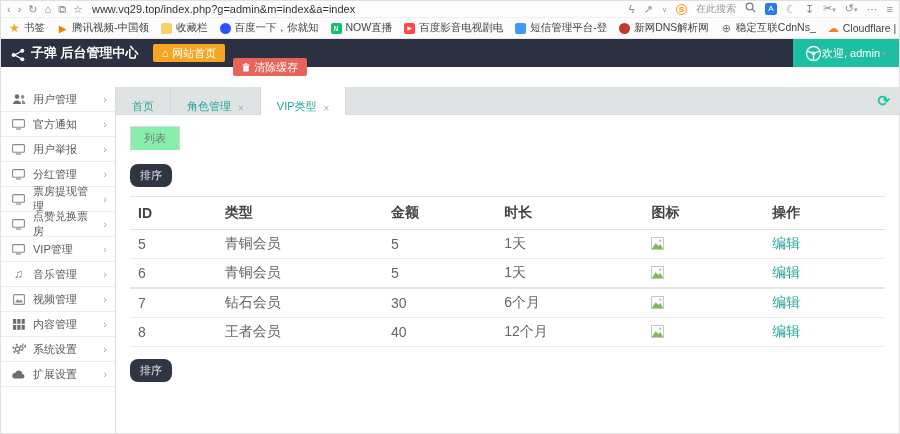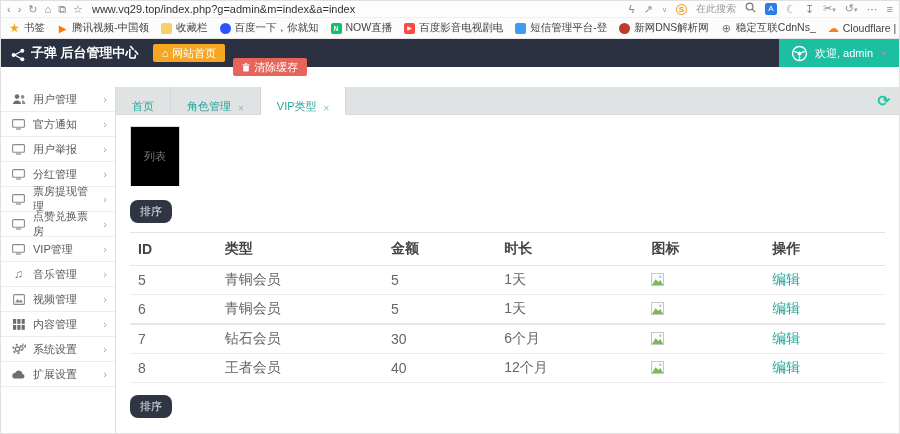--- a/index.html
+++ b/index.html
@@ -39,21 +39,21 @@
   .bmi-cf { color:#f38020; font-size:11px; background:none; }
 
   
   .admin-header { height:28px; background:#2b3140; display:flex; align-items:center; padding-left:10px; }
   .logo-wrap { display:flex; align-items:flex-end; gap:6px; color:#fff; font-size:13px; font-weight:bold; }
   .hdr-btn { height:18px; display:flex; align-items:center; gap:4px; padding:0 9px; border:none;
     border-radius:2px; color:#fff; font-size:11px; cursor:pointer; font-family:inherit; }
   .hdr-btn.home { background:#f5a623; margin-left:14px; }
   .hdr-btn.cache { background:#e7645b; margin-left:8px;margin-top:28px; }
   .welcome-block { margin-left:auto; height:28px; background:#1dbfa3; display:flex; align-items:center;
-    gap:7px; padding:0 12px; color:#fff; font-size:11px; min-width:98px; cursor:pointer; }
+    gap:0; padding:0 12px; color:#fff; font-size:11px; min-width:98px; cursor:pointer; }
 
   
   .body-row { display:flex; height:368px;margin-top:20px; }
   .sidebar { width:115px; flex:0 0 115px; background:#fff; border-right:1px solid #dcdcdc; }
   .side-item { height:25px; display:flex; align-items:center; gap:7px; padding:0 8px 0 10px;
     border-bottom:1px solid #ededed; color:#585858; font-size:11px; cursor:pointer; }
   .side-ico { width:15px; display:inline-flex; justify-content:center; color:#7a7a7a; flex:0 0 15px; }
   .side-ico svg { display:block; }
   .mus { font-size:12px; color:#7a7a7a; font-style:normal; }
   .chev { margin-left:auto; color:#a9a9a9; font-size:11px; }
@@ -63,21 +63,21 @@
     border-bottom:1px solid #d6dadb; }
   .tab { display:flex; align-items:flex-end; gap:7px; padding:0 16px; font-size:11px; color:#26a69a;
     border-right:1px solid #d2d6d7; cursor:pointer; }
   .tab.active { background:#fff; border-bottom:1px solid #fff; margin-bottom:-1px; }
   .tab-x { color:#8fbdb8; font-size:10px; }
   .refresh-ico { position:absolute; right:9px; top:0; height:28px; display:flex; align-items:center;
     color:#26c6a2; font-size:15px; font-weight:bold; cursor:pointer; }
 
   .content { flex:1; padding:11px 14px; overflow:hidden; }
   .list-tab { display:inline-block; border:1px solid #d9d9d9; border-bottom-color:#fff;
-    background:#000000; padding:22px 13px; font-size:11px; color:#777; margin-bottom:13px; cursor:pointer;font-family:Liberation Serif, serif; }
+    background:#86efac; padding:4px 13px; font-size:11px; color:#777; margin-bottom:13px; cursor:pointer;font-family:Liberation Serif, serif; }
   .sort-btn { background:#2f3542; color:#e8ebf0; border:none; font-size:11px; padding:4px 10px;
     border-radius:8px; cursor:pointer; display:inline-block; font-family:inherit; }
   .sort-top { margin-bottom:9px; }
   .sort-bottom { margin-top:12px; }
 
   table.vip { width:100%; border-collapse:collapse; font-size:14px; color:#666; table-layout:fixed; }
   table.vip th { text-align:left; font-weight:bold; color:#444; padding:7px 8px;
     border-top:1px solid #e3e3e3; border-bottom:1px solid #e3e3e3; }
   table.vip td { padding:5px 8px; border-bottom:1px solid #ececec; height:23px; }
   tr.group-end td { border-bottom:2px solid #e6e6e6; }

